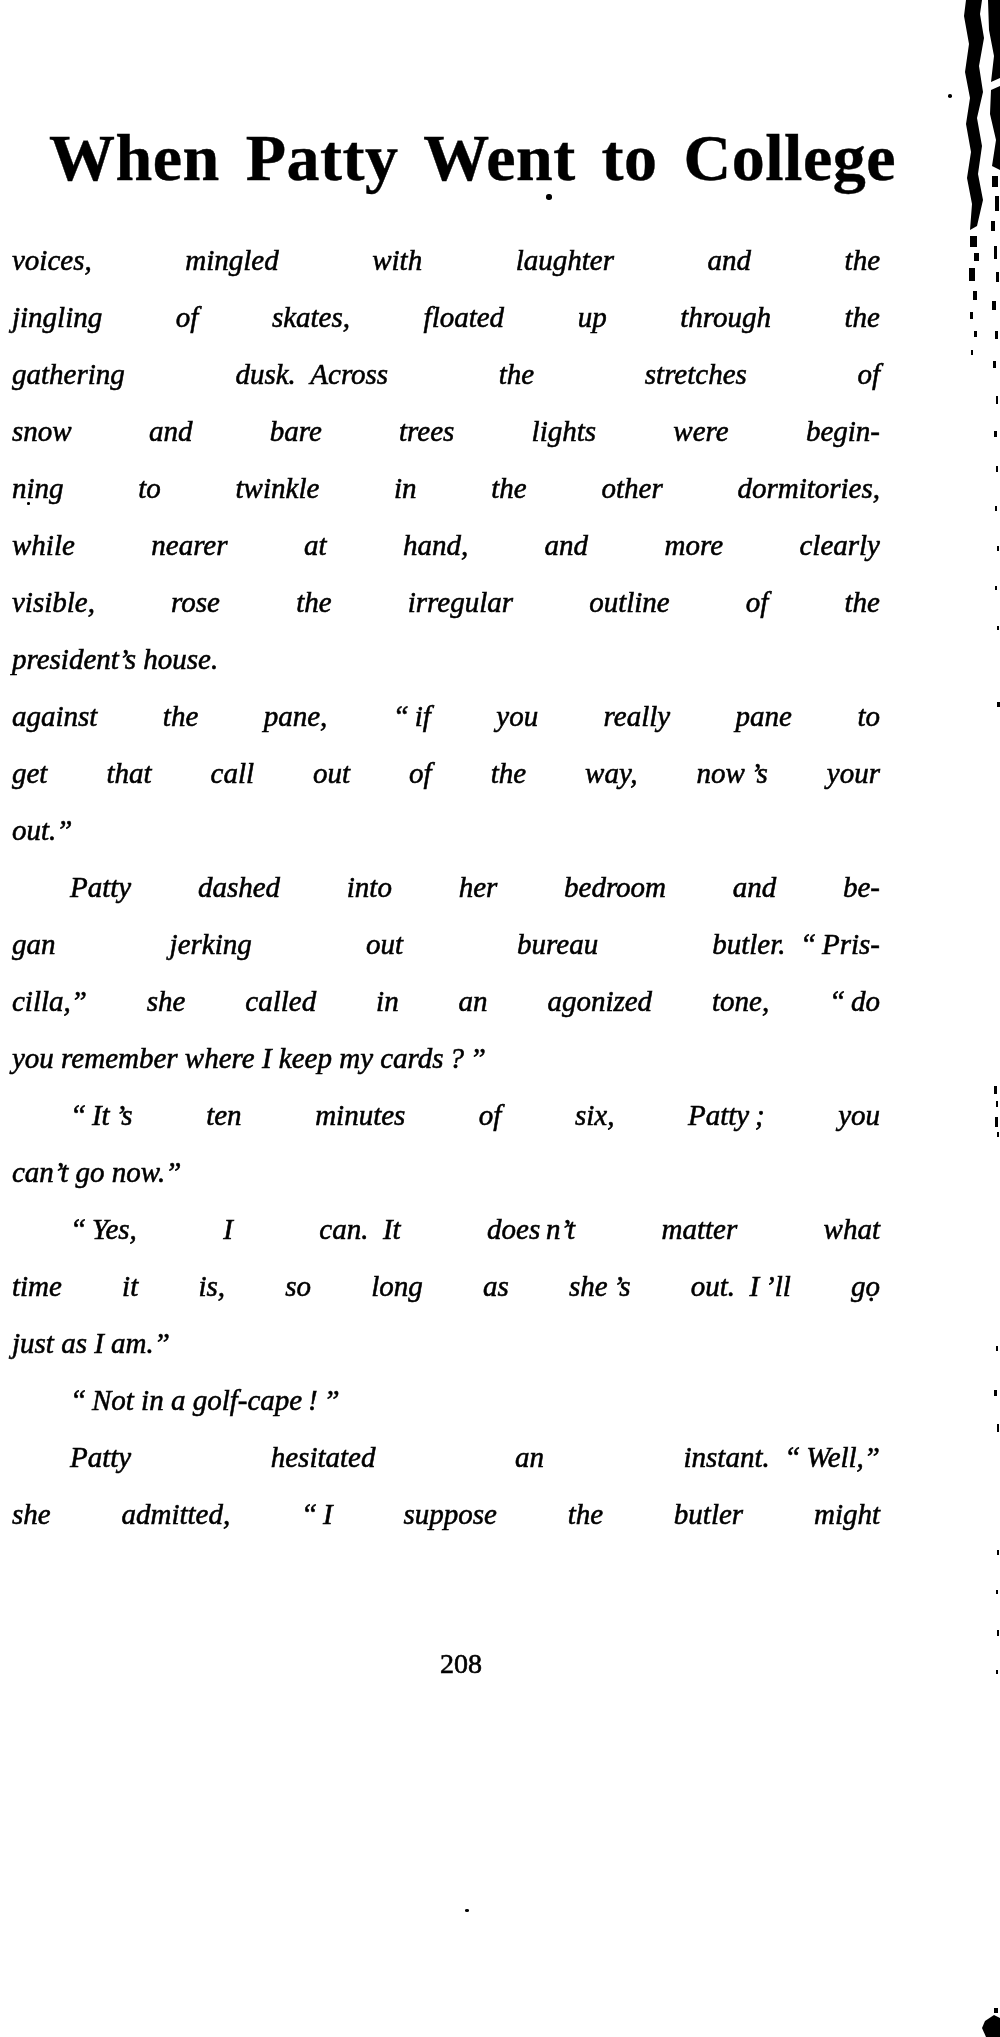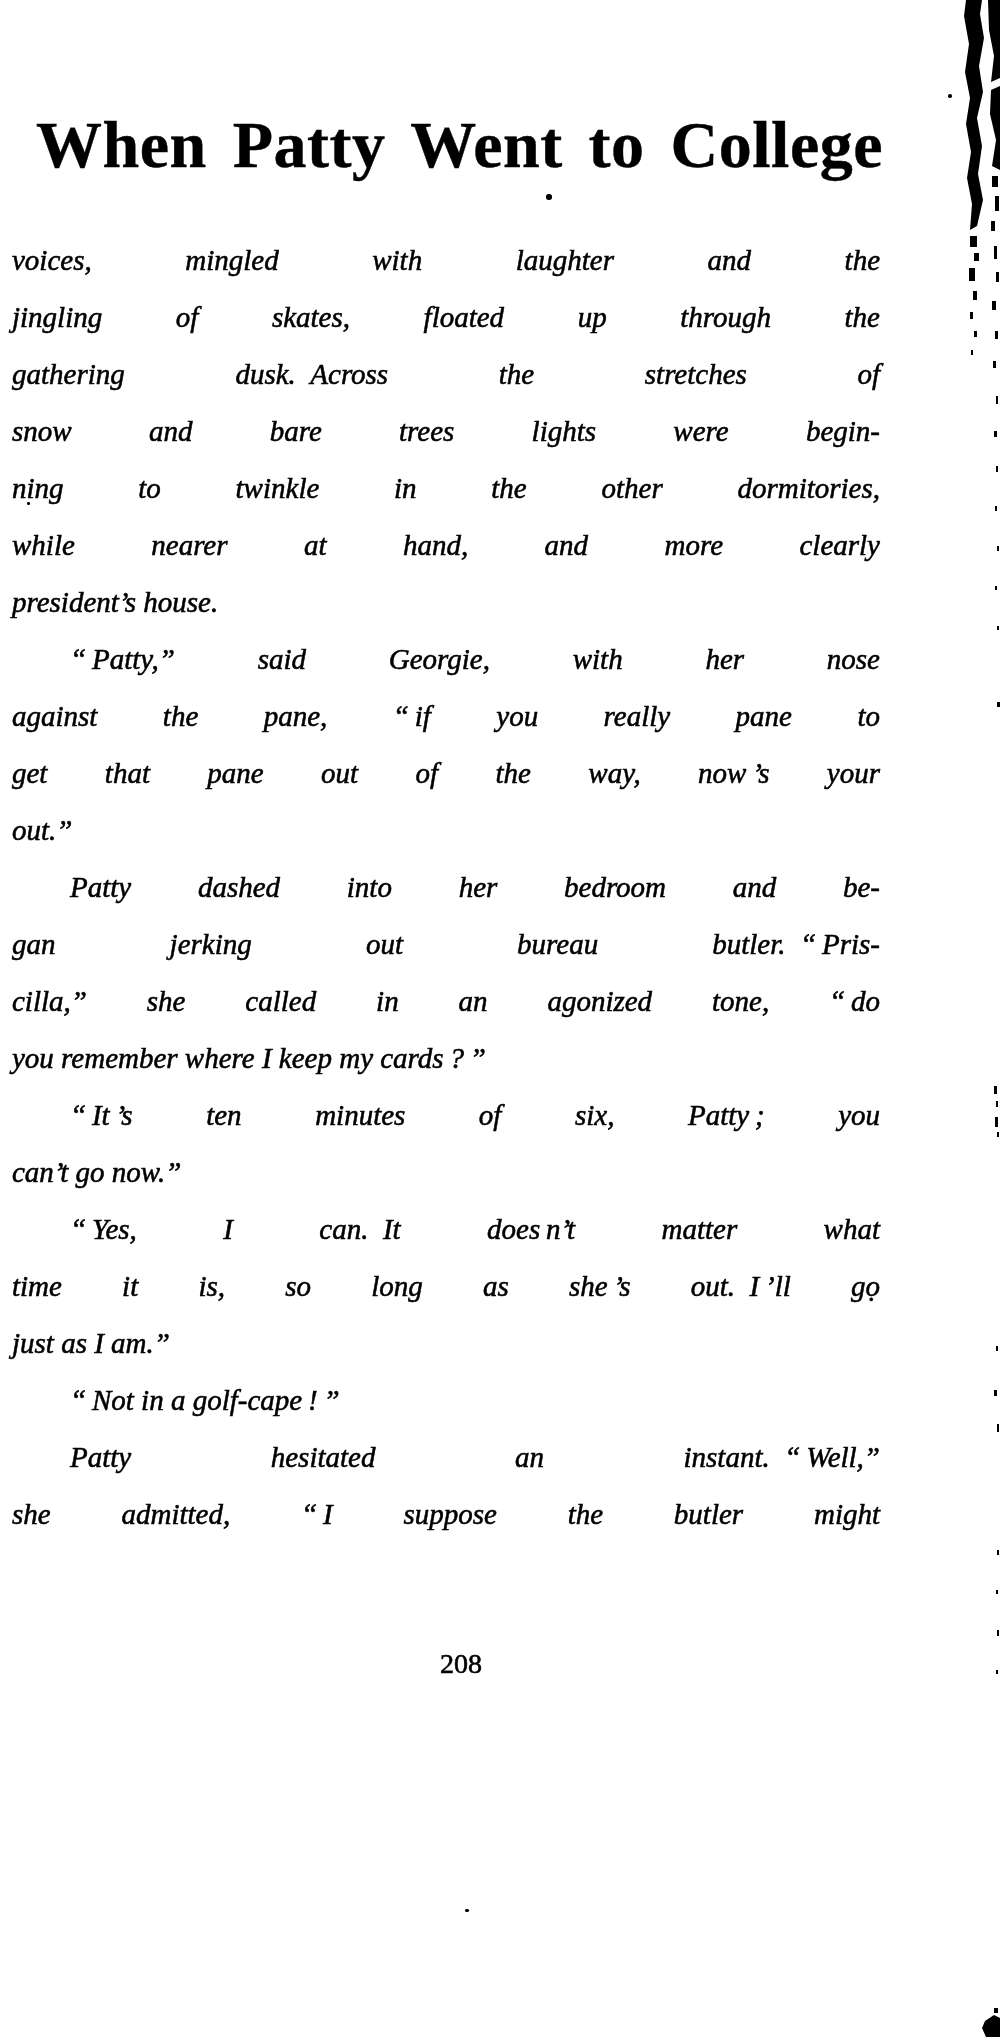--- a/index.html
+++ b/index.html
@@ -13,21 +13,21 @@
     height: 2037px;
     background: #ffffff;
     overflow: hidden;
     font-family: "Liberation Serif", "DejaVu Serif", serif;
     color: #000000;
   }
   .title {
     position: absolute;
     top: 112px;
     left: 36px;
-    margin: 0;
+    margin: 13px;
     font-size: 66px;
     line-height: 1;
     font-weight: bold;
     letter-spacing: 0.5px;
     word-spacing: 9px;
     white-space: nowrap;
     -webkit-text-stroke: 0.4px #000;
   }
   .text-body {
     position: absolute;
@@ -86,24 +86,24 @@
 
   <div class="speck" style="left:546px; top:194px; width:6px; height:6px;"></div>
 
   <div class="text-body" id="text-body">
       <div class="line">voices, mingled with laughter and the</div>
       <div class="line">jingling of skates, floated up through the</div>
       <div class="line">gathering dusk. Across the stretches of</div>
       <div class="line">snow and bare trees lights were begin-</div>
       <div class="line">ning to twinkle in the other dormitories,</div>
       <div class="line">while nearer at hand, and more clearly</div>
+      <div class="line">visible, rose the irregular outline of the</div>
       <div class="line last">president’s house.</div>
-      <div class="line indent">“ Patty,” said Georgie, with her nose</div>
       <div class="line">against the pane, “ if you really pane to</div>
-      <div class="line">get that pane out of the way, now ’s your</div>
+      <div class="line">get that call out of the way, now ’s your</div>
       <div class="line last">out.”</div>
       <div class="line indent">Patty dashed into her bedroom and be-</div>
       <div class="line">gan jerking out bureau butler. “ Pris-</div>
       <div class="line">cilla,” she called in an agonized tone, “ do</div>
       <div class="line last">you remember where I keep my cards ? ”</div>
       <div class="line indent">“ It ’s ten minutes of six, Patty ; you</div>
       <div class="line last">can’t go now.”</div>
       <div class="line indent">“ Yes, I can. It does n’t matter what</div>
       <div class="line">time it is, so long as she ’s out. I ’ll gọ</div>
       <div class="line last">just as I am.”</div>

